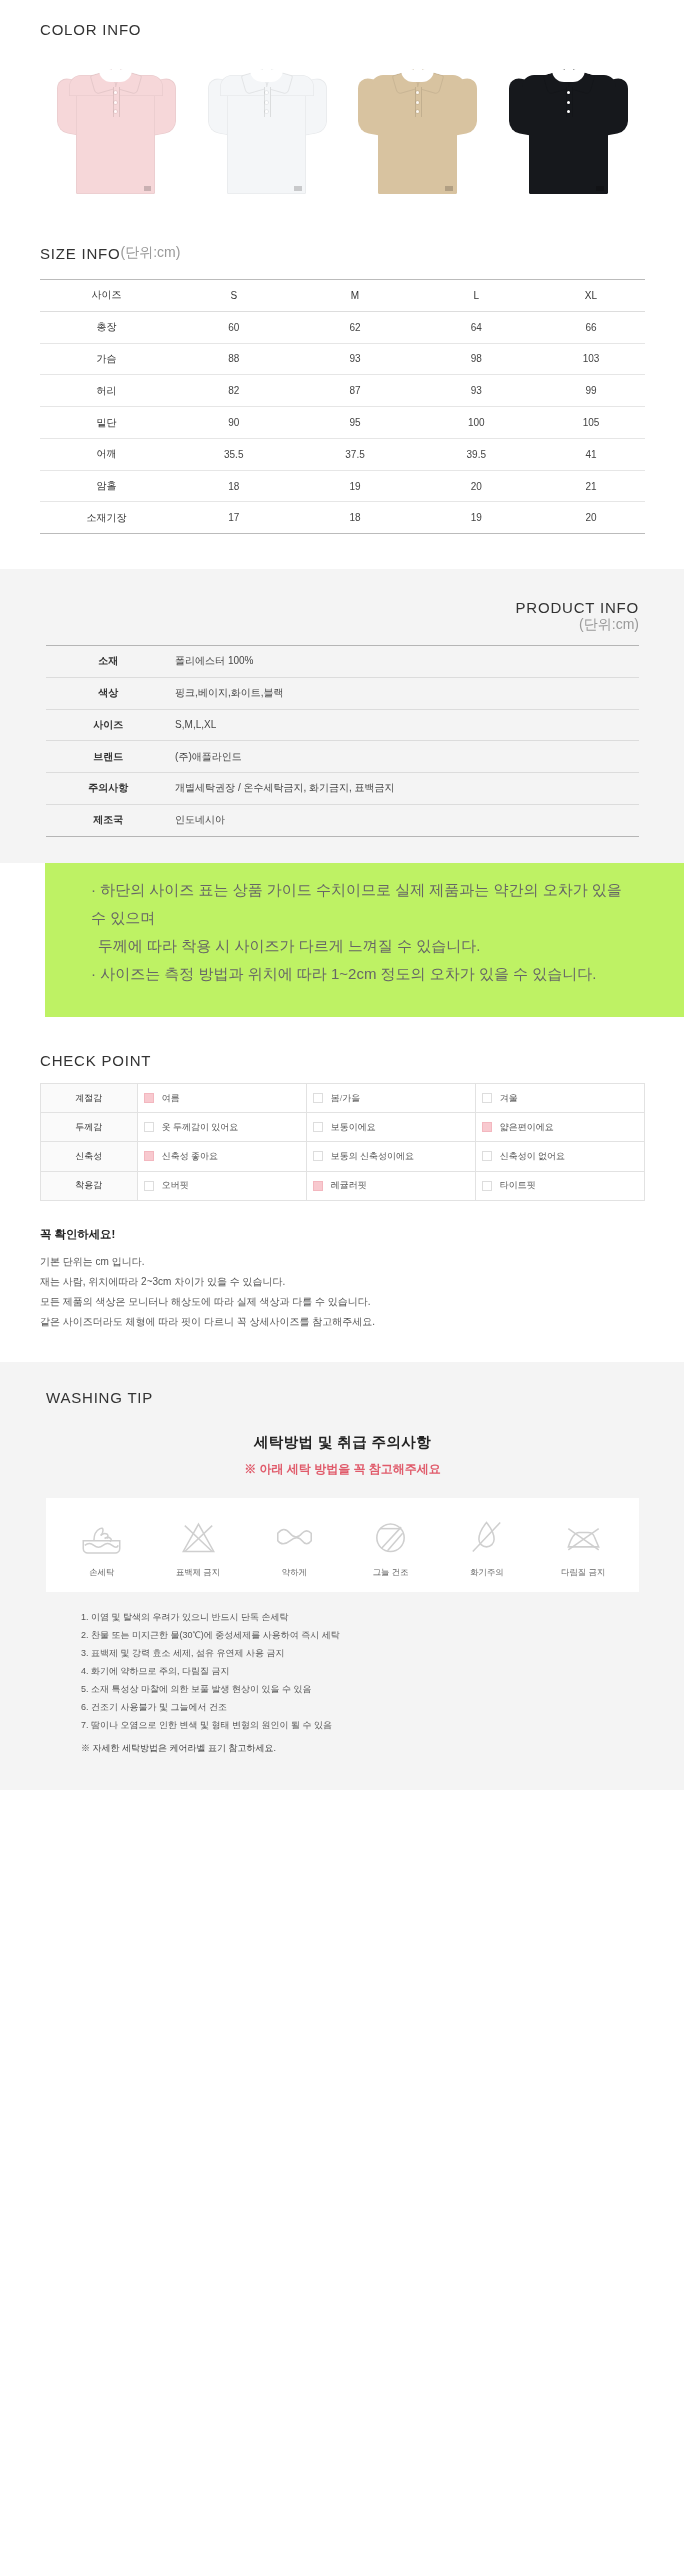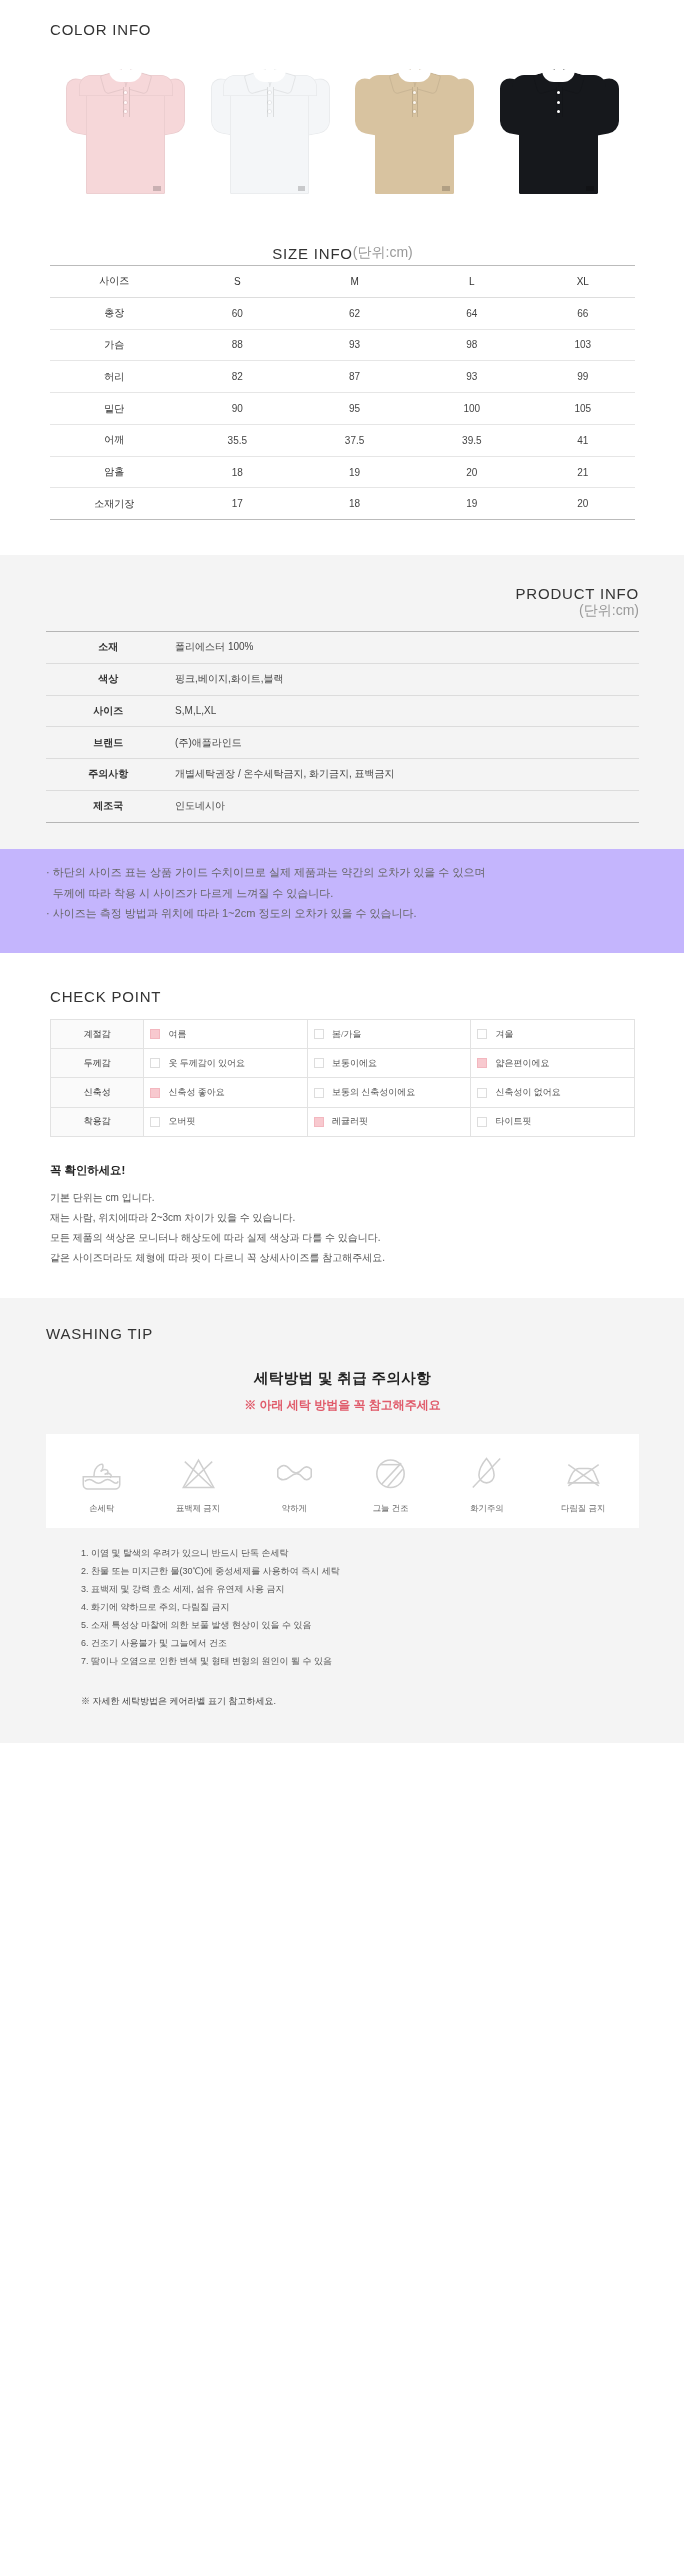--- a/index.html
+++ b/index.html
@@ -7,21 +7,21 @@
   body {
     width: 685px;
     background: #ffffff;
     font-family: "Liberation Sans", sans-serif;
     color: #333;
     -webkit-font-smoothing: antialiased;
   }
   .page { width: 685px; position: relative; }
 
   
-  .section { padding: 0 50px; }
+  .section { padding: 0 40px; }
   .sec-title {
     font-size: 15px;
     letter-spacing: 0.8px;
     color: #333;
     font-weight: 400;
     margin: 0;
   }
   .unit-note {
     font-size: 14px;
     color: #999;
@@ -89,22 +89,22 @@
   .polo.dark .neck { background: #ffffff; }
   .polo.dark .btn { background: #ffffff; }
   .polo.light-outline .body,
   .polo.light-outline .shoulder,
   .polo.light-outline .sleeve-l,
   .polo.light-outline .sleeve-r { box-shadow: inset 0 0 0 0.8px rgba(0,0,0,.05); }
 
   
   #size-info { padding-top: 43px; }
   #size-info .head-row {
-    display:flex; align-items:flex-end; justify-content:center;
-    margin-bottom: 3px;
+    display:flex; align-items:flex-end; justify-content:flex-start;
+    margin-bottom: 17px;
   }
   table.grid { width: 100%; border-collapse: collapse; font-size: 10px; }
   table.grid th, table.grid td {
     border-bottom: 0.8px solid #e6e6e6;
     padding: 8.4px 3px;
     text-align: center;
     color: #444;
     font-weight: 400;
   }
   table.grid thead th { border-top: 0.8px solid #bbb; border-bottom: 0.8px solid #ddd; color:#333; }
@@ -130,25 +130,26 @@
   table.pinfo th {
     width: 21%;
     text-align: center;
     font-weight: 700;
     color: #333;
     padding: 8.4px 4.6px;
   }
   table.pinfo td { padding: 8.4px 4.6px; color: #444; }
 
   .notes {
-    background: #c4b5fd;
+    background: #bef264;
     padding: 13.7px 46px 30px 46px;
-    font-size: 11px;
+    font-size: 15px;
     line-height: 1.85;
     color: #666;
+    margin-left: 45px;
   }
   .notes div.indent { padding-left: 6.8px; }
 
   
   #check-point { padding-top: 35px; }
   #check-point .sec-title { margin-bottom: 13.7px; }
   table.check { width: 100%; border-collapse: collapse; font-size: 9px; }
   table.check td {
     border: 0.8px solid #e2e2e2;
     padding: 7.6px 6px;
@@ -194,21 +195,21 @@
   .wash-icon { width: 84px; text-align: center; }
   .wash-icon .cap { font-size: 8.4px; color: #666; margin-top: 7.6px; }
   .wash-list {
     margin-top: 16.7px;
     font-size: 9px;
     line-height: 2.0;
     color: #555;
     padding-left: 35px;
   }
   .wash-foot {
-    margin-top: 25px;
+    margin-top: 8px;
     font-size: 9px;
     color: #444;
     padding-left: 35px;
   }
 </style>
 </head>
 <body>
 
 <div class="page">
 

